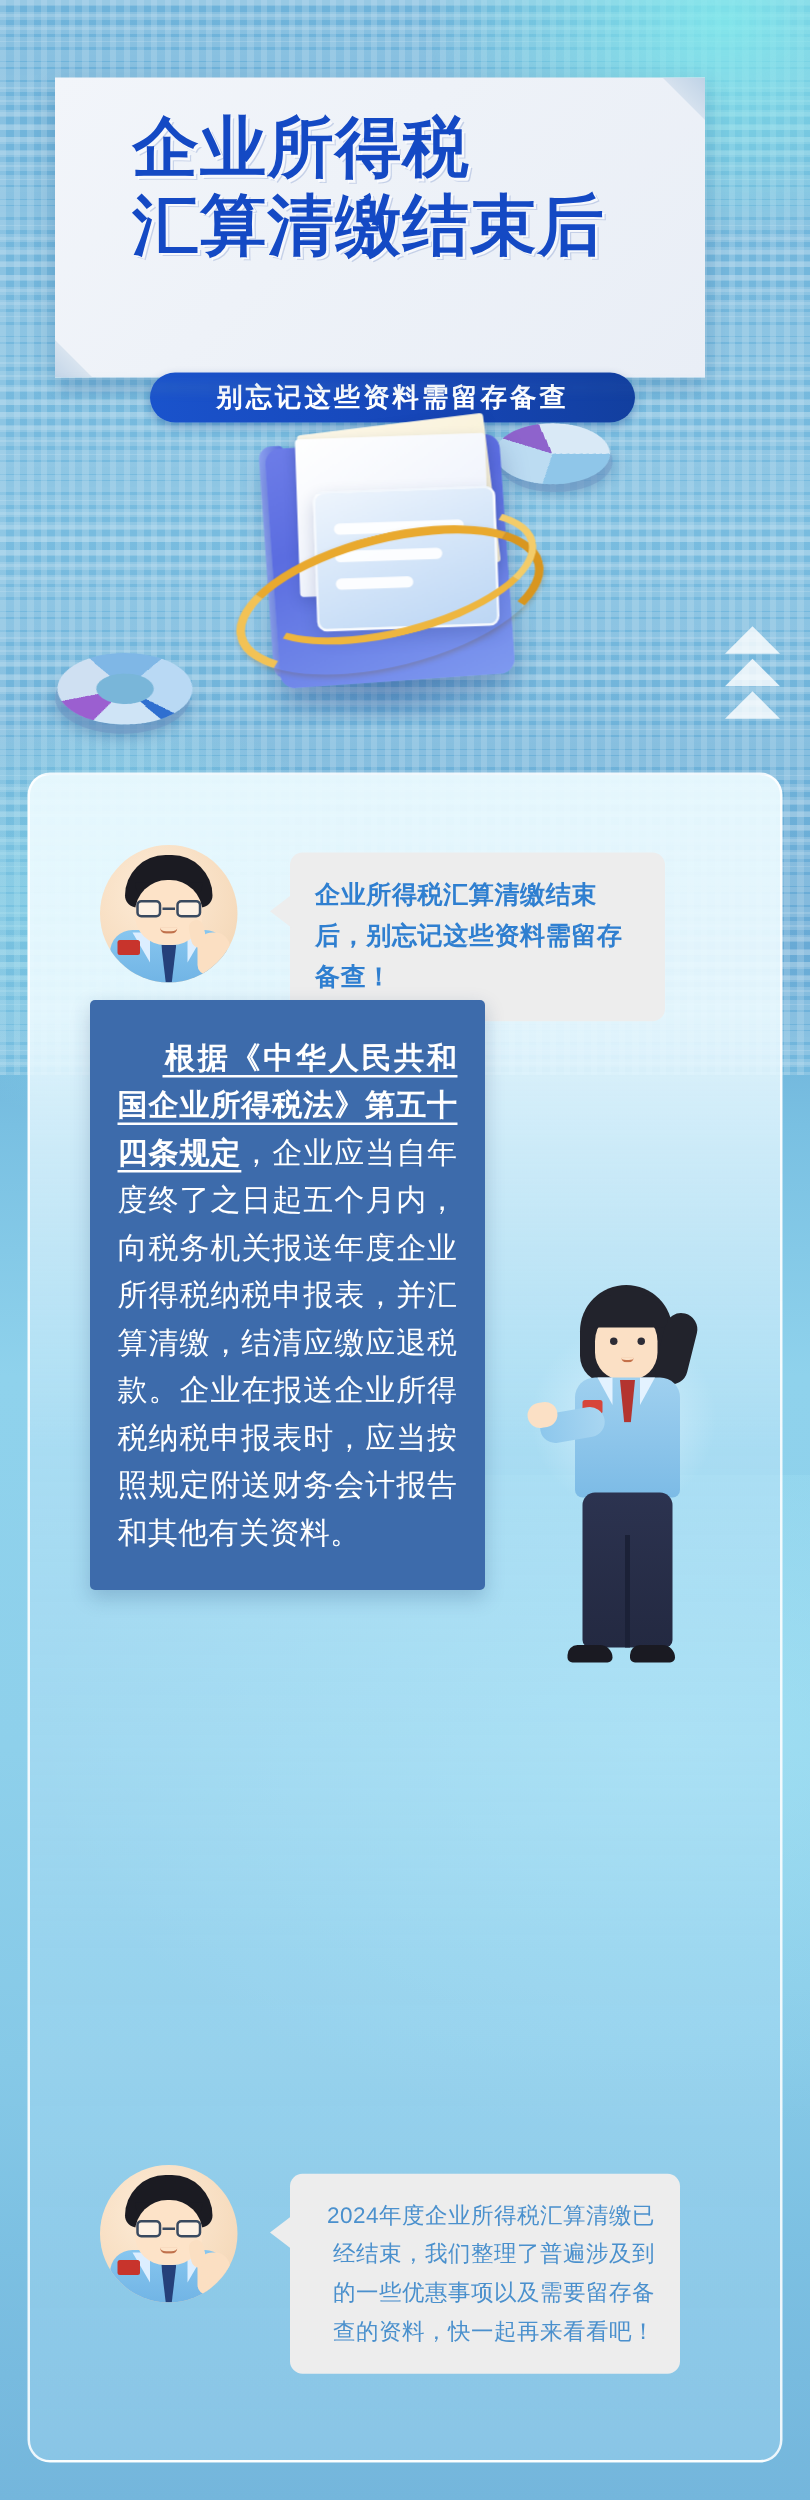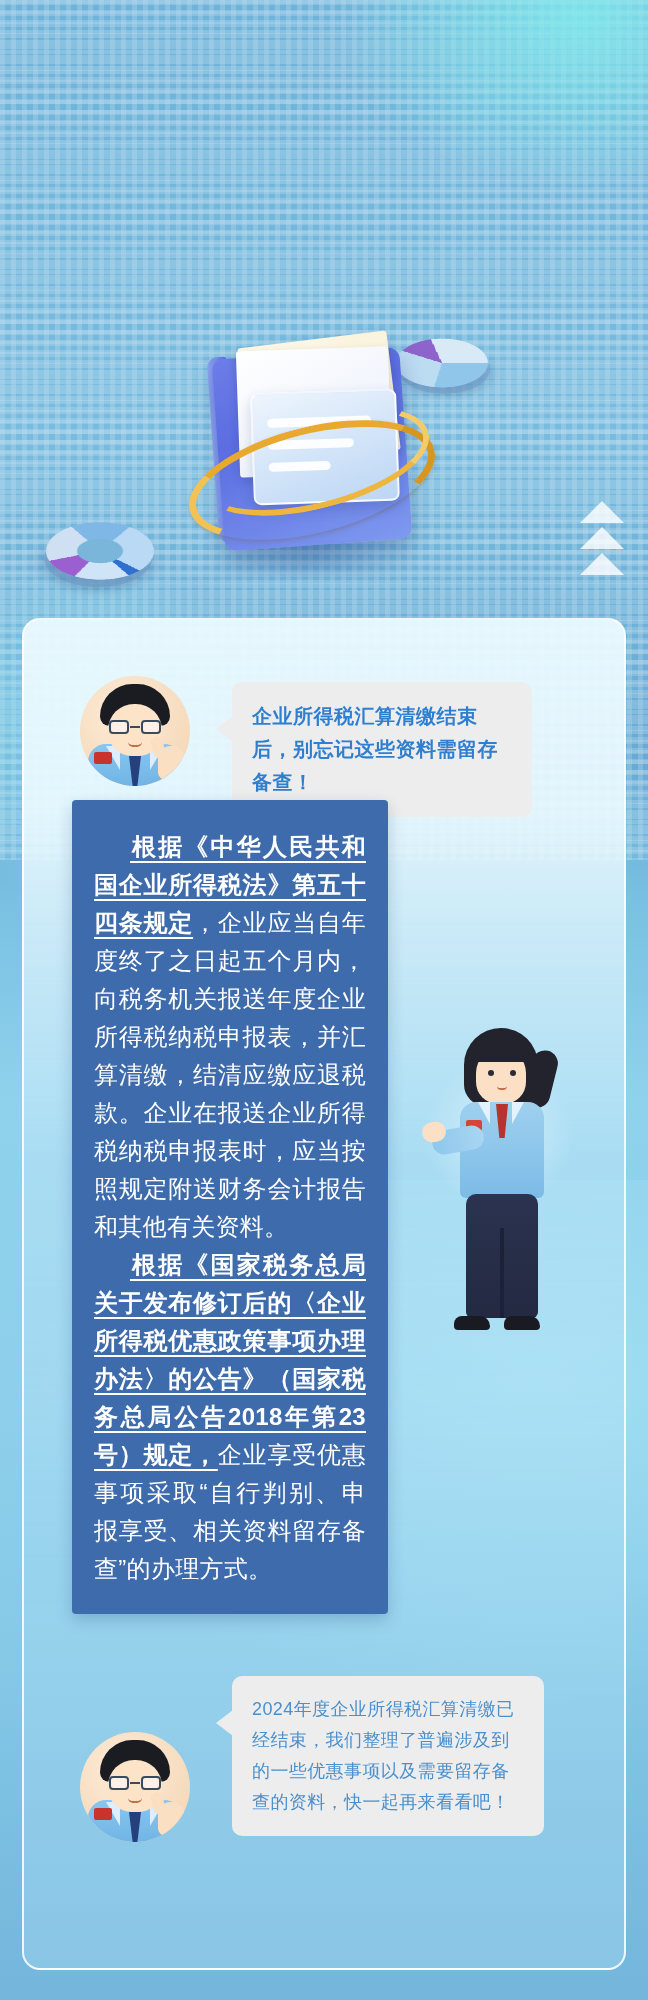--- a/index.html
+++ b/index.html
@@ -463,22 +463,23 @@
     width: 0; height: 0;
     border-top: 13px solid transparent;
     border-bottom: 13px solid transparent;
     border-right: 17px solid #ededed;
   }
   .bubble.top {
     left: 208px; top: 62px;
     width: 300px;
   }
   .bubble.bottom {
-    left: 208px; top: 1056px;
+    left: 208px; top: 1119px;
     width: 312px;
+    text-align: right;
   }
   .bubble.top p {
     color: #2f7fd0;
     font-size: 20px;
     font-weight: 800;
     line-height: 33px;
     letter-spacing: .5px;
   }
   .bubble.bottom p {
     color: #4a90cd;
@@ -644,20 +645,33 @@
 </head>
 <body>
 
 <div class="page">
 
   <div class="grid-overlay"></div>
   <div class="teal-glow"></div>
   <div class="left-glow"></div>
   <div class="mid-glow"></div>
 
+  <div class="header-card">
+    <div class="fold-tr"></div>
+    <div class="fold-bl"></div>
+
+    <div class="title-block">
+      <div class="title-line l1">企业所得税</div>
+      <div class="title-line l2">汇算清缴结束后</div>
+    </div>
+
+    <div class="subtitle-pill">
+      <span>别忘记这些资料需留存备查</span>
+    </div>
+  </div>
 
   <div class="hero">
     <div class="pie"></div>
     <div class="book-shadow"></div>
     <div class="book-spine"></div>
     <div class="book-back"></div>
     <div class="paper-a"></div>
     <div class="paper-b"></div>
     <div class="card-front">
       <i class="card-line a"></i>
@@ -692,23 +706,20 @@
       <i class="av-thumb"></i>
     </div>
 
     <div class="bubble top">
       <p>企业所得税汇算清缴结束后，别忘记这些资料需留存备查！</p>
     </div>
 
     <div class="blue-card">
       <p class="para">
         <span class="indent"></span><span class="u">根据《中华人民共和国企业所得税法》第五十四条规定</span><span>，企业应当自年度终了之日起五个月内，向税务机关报送年度企业所得税纳税申报表，并汇算清缴，结清应缴应退税款。企业在报送企业所得税纳税申报表时，应当按照规定附送财务会计报告和其他有关资料。</span>
-      </p>
-      <p class="para">
-        <span class="indent"></span><span class="u">根据《国家税务总局关于发布修订后的〈企业所得税优惠政策事项办理办法〉的公告》（国家税务总局公告2018年第23号）规定，</span><span>企业享受优惠事项采取“自行判别、申报享受、相关资料留存备查”的办理方式。</span>
       </p>
     </div>
 
     <div class="officer-f">
       <i class="of-glow"></i>
       <i class="of-hair-back"></i>
       <i class="of-pony"></i>
       <i class="of-face"></i>
       <i class="of-bangs"></i>
       <i class="of-eye l"></i>

